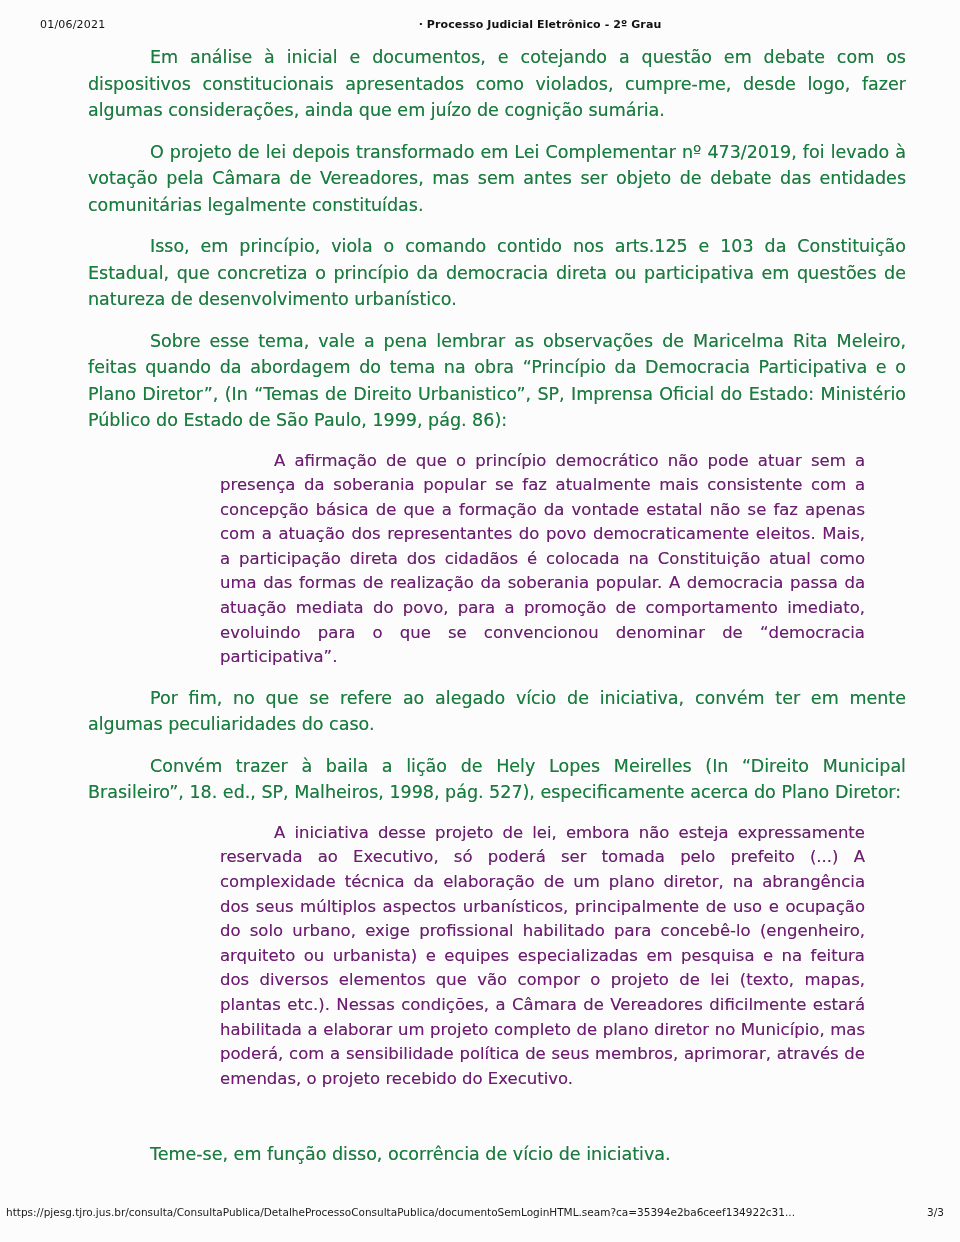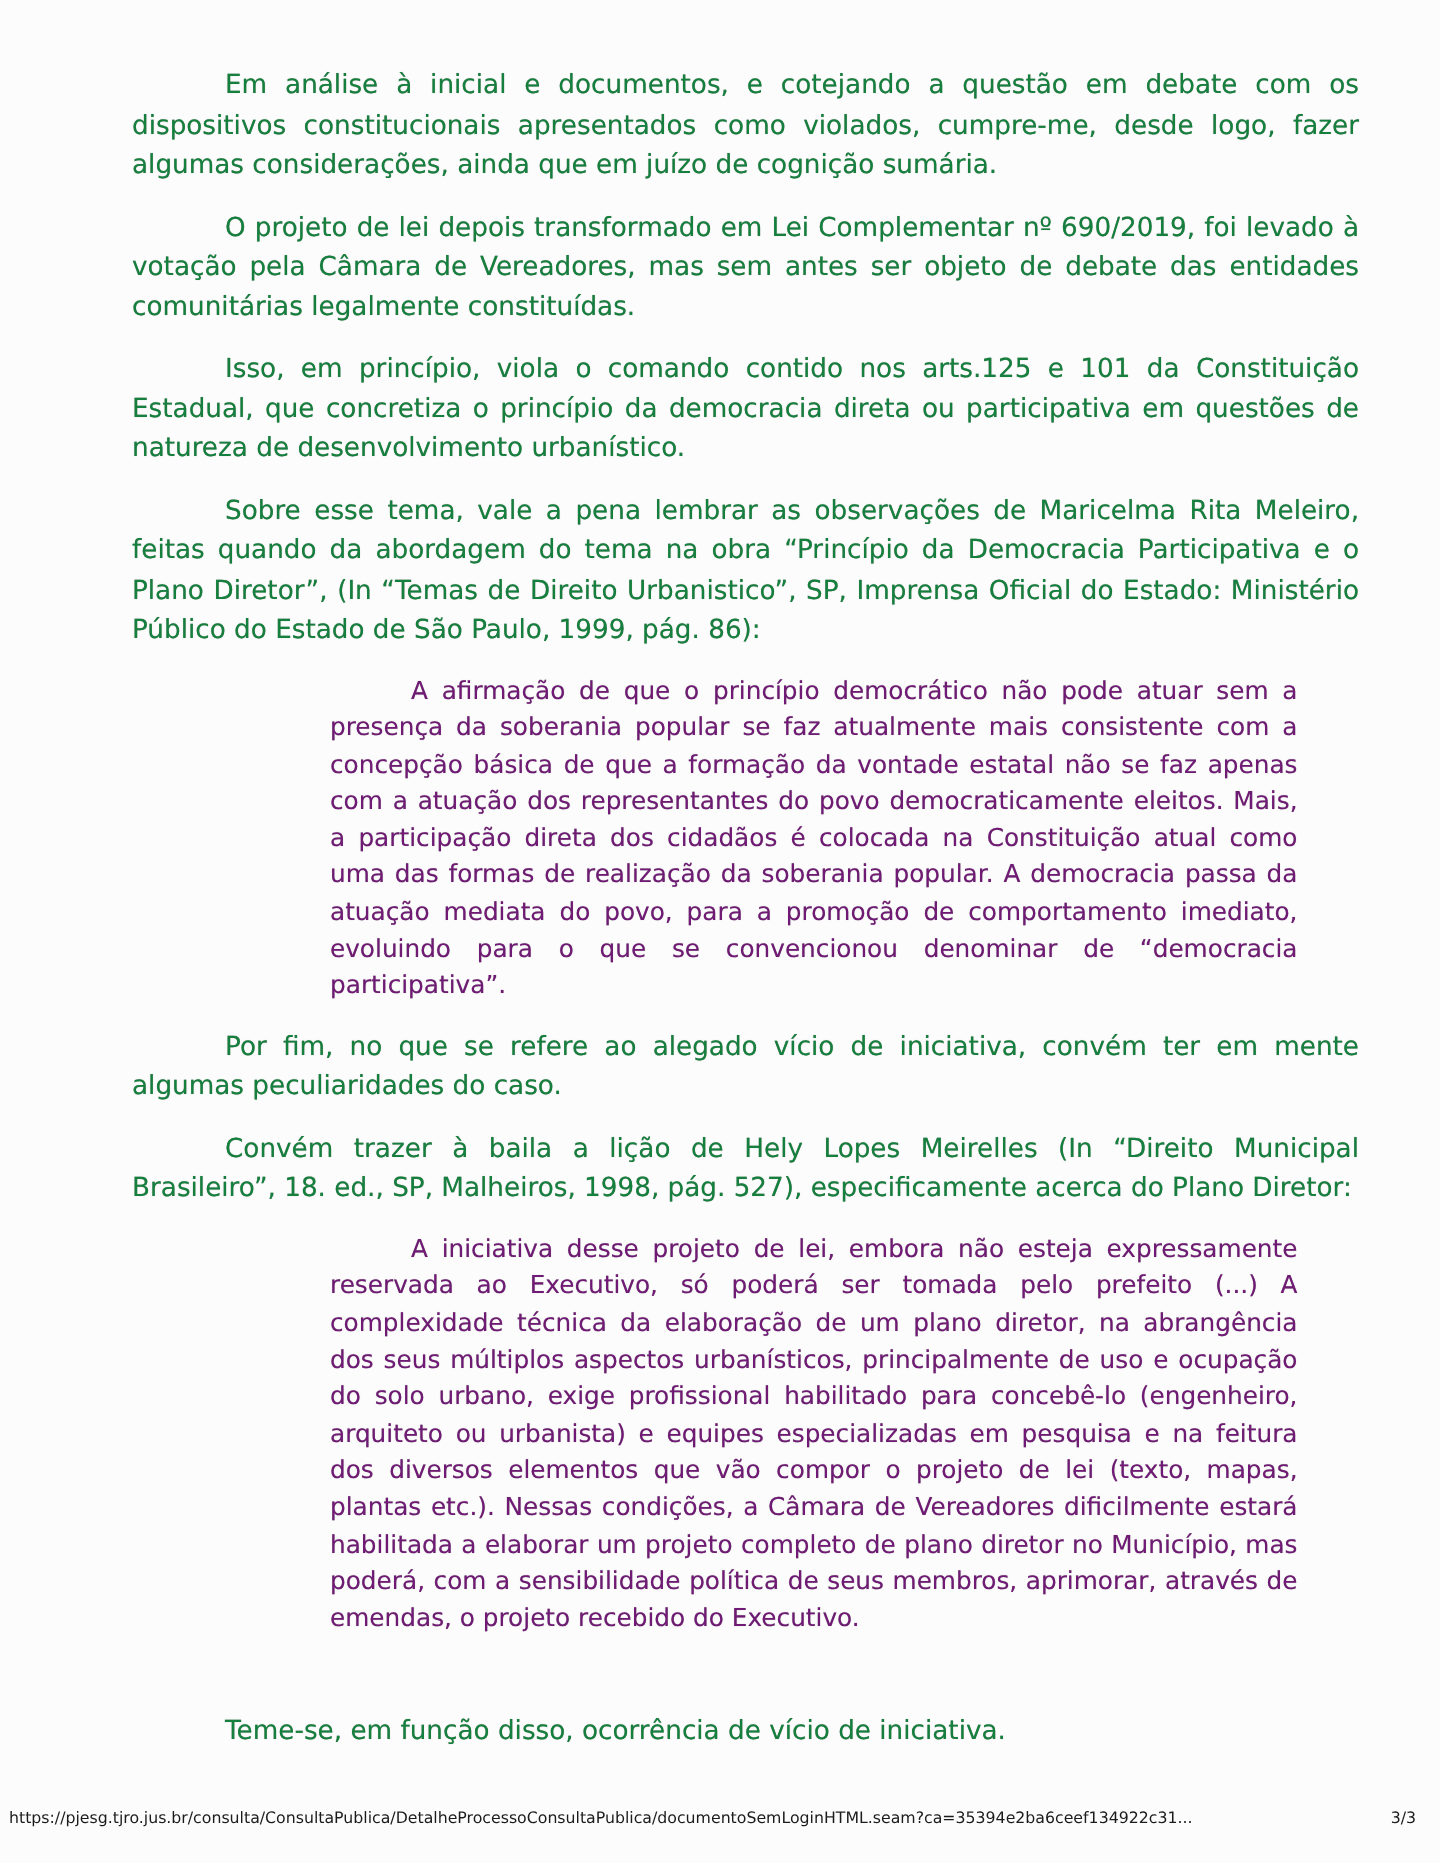--- a/index.html
+++ b/index.html
@@ -90,25 +90,29 @@
   }
   .print-footer .pageno {
     padding-left: 18px;
   }
 </style>
 </head>
 <body>
 
 <div class="page">
 
+  <div class="print-header">
+    <span class="date">01/06/2021</span>
+    <span class="title">· Processo Judicial Eletrônico - 2º Grau</span>
+  </div>
 
   <div class="doc-body">
     <p class="para">Em análise à inicial e documentos, e cotejando a questão em debate com os dispositivos constitucionais apresentados como violados, cumpre-me, desde logo, fazer algumas considerações, ainda que em juízo de cognição sumária.</p>
-    <p class="para">O projeto de lei depois transformado em Lei Complementar nº 690/2019, foi levado à votação pela Câmara de Vereadores, mas sem antes ser objeto de debate das entidades comunitárias legalmente constituídas.</p>
-    <p class="para">Isso, em princípio, viola o comando contido nos arts.125 e 101 da Constituição Estadual, que concretiza o princípio da democracia direta ou participativa em questões de natureza de desenvolvimento urbanístico.</p>
+    <p class="para">O projeto de lei depois transformado em Lei Complementar nº 473/2019, foi levado à votação pela Câmara de Vereadores, mas sem antes ser objeto de debate das entidades comunitárias legalmente constituídas.</p>
+    <p class="para">Isso, em princípio, viola o comando contido nos arts.125 e 103 da Constituição Estadual, que concretiza o princípio da democracia direta ou participativa em questões de natureza de desenvolvimento urbanístico.</p>
     <p class="para">Sobre esse tema, vale a pena lembrar as observações de Maricelma Rita Meleiro, feitas quando da abordagem do tema na obra “Princípio da Democracia Participativa e o Plano Diretor”, (In “Temas de Direito Urbanistico”, SP, Imprensa Oficial do Estado: Ministério Público do Estado de São Paulo, 1999, pág. 86):</p>
     <blockquote class="quote">A afirmação de que o princípio democrático não pode atuar sem a presença da soberania popular se faz atualmente mais consistente com a concepção básica de que a formação da vontade estatal não se faz apenas com a atuação dos representantes do povo democraticamente eleitos. Mais, a participação direta dos cidadãos é colocada na Constituição atual como uma das formas de realização da soberania popular. A democracia passa da atuação mediata do povo, para a promoção de comportamento imediato, evoluindo para o que se convencionou denominar de “democracia participativa”.</blockquote>
     <p class="para gap-lg">Por fim, no que se refere ao alegado vício de iniciativa, convém ter em mente algumas peculiaridades do caso.</p>
     <p class="para">Convém trazer à baila a lição de Hely Lopes Meirelles (In “Direito Municipal Brasileiro”, 18. ed., SP, Malheiros, 1998, pág. 527), especificamente acerca do Plano Diretor:</p>
     <blockquote class="quote">A iniciativa desse projeto de lei, embora não esteja expressamente reservada ao Executivo, só poderá ser tomada pelo prefeito (...) A complexidade técnica da elaboração de um plano diretor, na abrangência dos seus múltiplos aspectos urbanísticos, principalmente de uso e ocupação do solo urbano, exige profissional habilitado para concebê-lo (engenheiro, arquiteto ou urbanista) e equipes especializadas em pesquisa e na feitura dos diversos elementos que vão compor o projeto de lei (texto, mapas, plantas etc.). Nessas condições, a Câmara de Vereadores dificilmente estará habilitada a elaborar um projeto completo de plano diretor no Município, mas poderá, com a sensibilidade política de seus membros, aprimorar, através de emendas, o projeto recebido do Executivo.</blockquote>
     <p class="para gap-xl">Teme-se, em função disso, ocorrência de vício de iniciativa.</p>
   </div>
 
   <div class="print-footer">
     <span class="url">https://pjesg.tjro.jus.br/consulta/ConsultaPublica/DetalheProcessoConsultaPublica/documentoSemLoginHTML.seam?ca=35394e2ba6ceef134922c31...</span>

